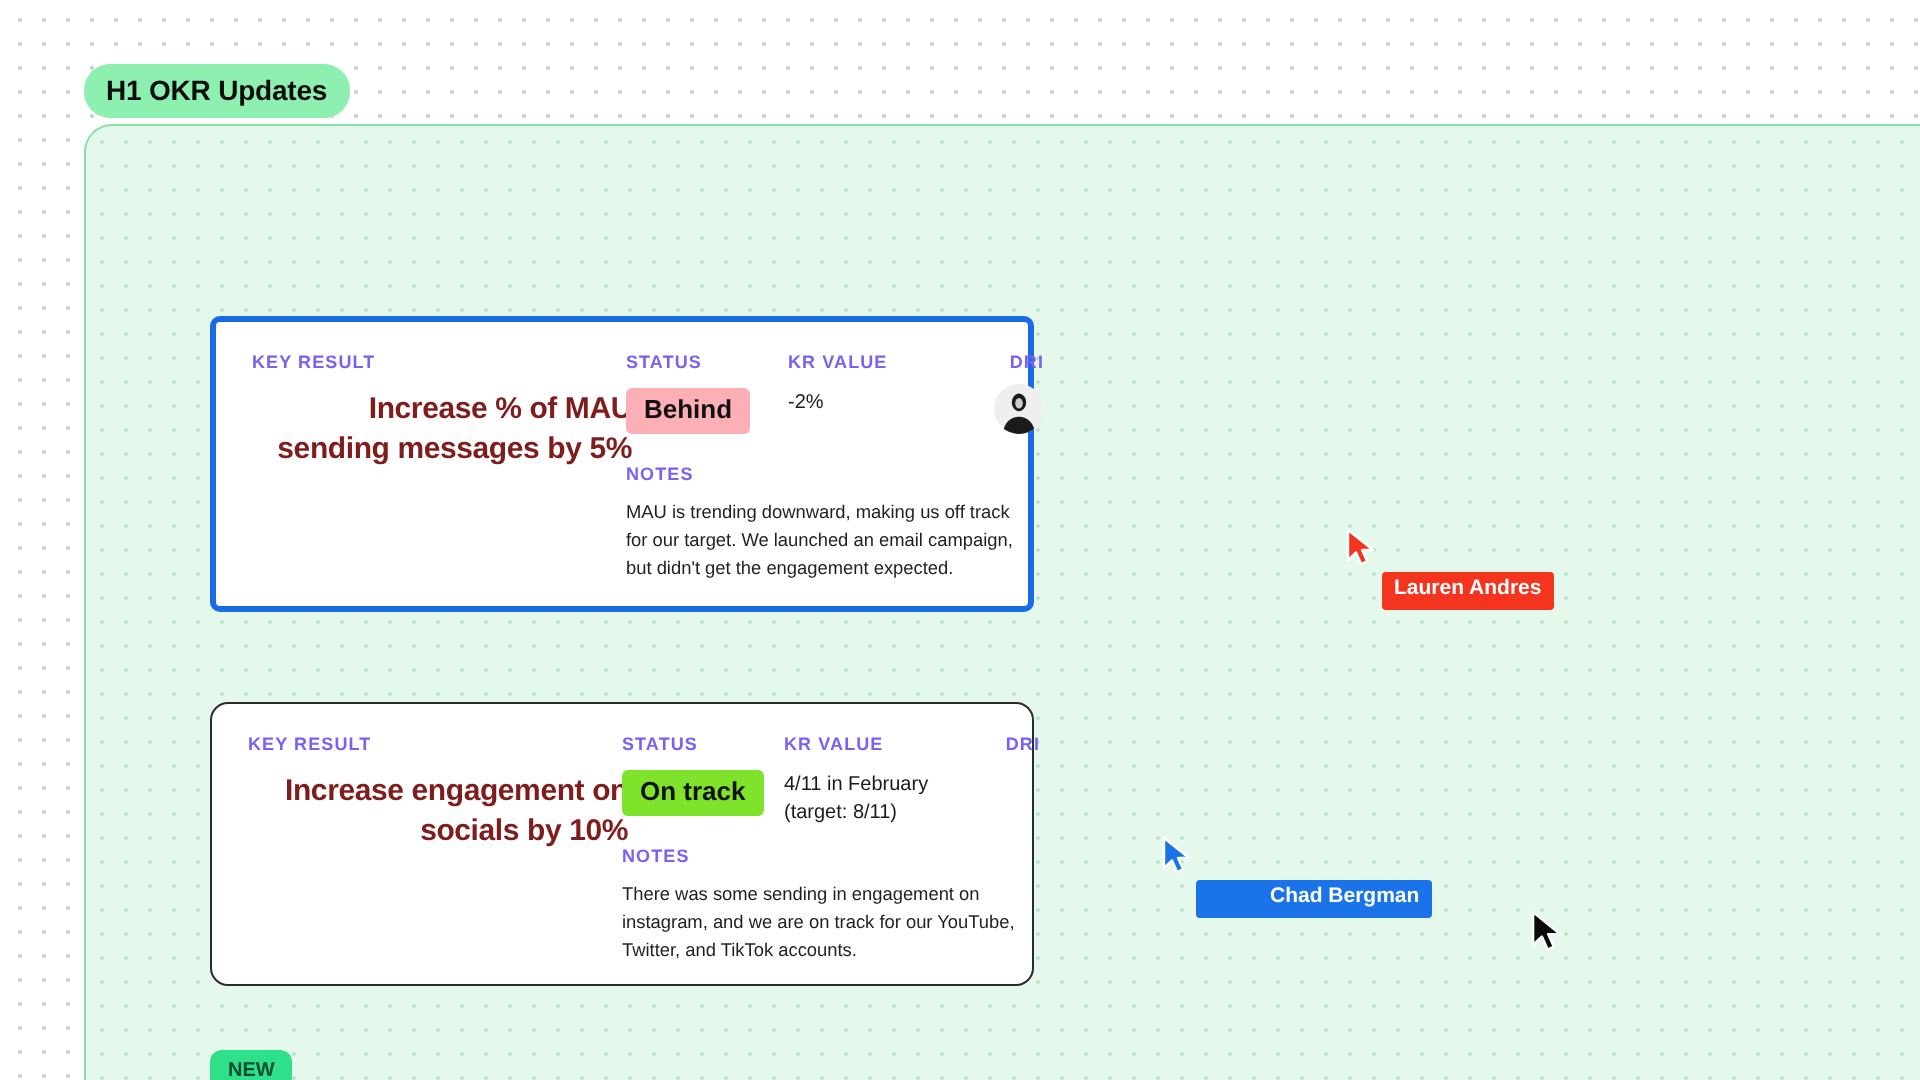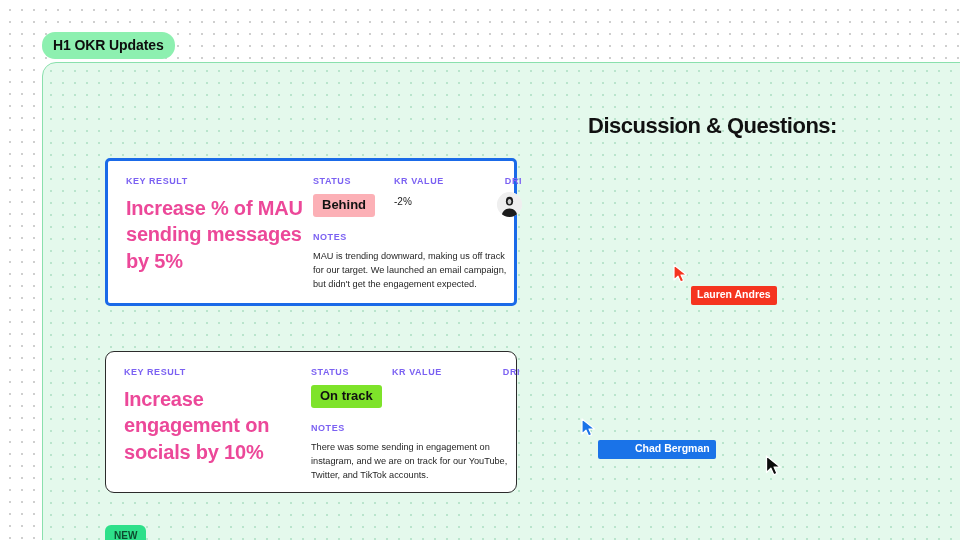--- a/index.html
+++ b/index.html
@@ -107,25 +107,26 @@
     font-weight: 700;
     letter-spacing: 0.55px;
     color: #7b61f2;
     text-transform: uppercase;
     line-height: 1;
   }
 
   .kr-name-col { position: absolute; left: 0; top: 0; width: 190px; }
   .kr-name {
     margin-top: 9px;
-    font-size: 20px;
-    font-weight: 700;
-    color: #ec4899;
+    font-size: 15px;
+    font-weight: 700;
+    color: #7f1d1d;
     line-height: 1.32;
     letter-spacing: -0.2px;
+    text-align: right;
   }
 
   .status-col { position: absolute; left: 187px; top: 0; width: 80px; }
   .value-col  { position: absolute; left: 268px; top: 0; width: 90px; }
   .dri-col    { position: absolute; left: 356px; top: 0; width: 40px; text-align: right; }
 
   .badge {
     display: inline-block;
     margin-top: 8px;
     font-size: 13px;
@@ -266,37 +267,37 @@
         <div class="kr-name">Increase engagement on socials by 10%</div>
       </div>
 
       <div class="status-col">
         <div class="lbl">STATUS</div>
         <div class="badge ontrack">On track</div>
       </div>
 
       <div class="value-col">
         <div class="lbl">KR VALUE</div>
+        <div class="kr-value">4/11 in February (target: 8/11)</div>
       </div>
 
       <div class="dri-col">
         <div class="lbl">DRI</div>
       </div>
 
       <div class="notes-block">
         <div class="lbl">NOTES</div>
         <div class="notes-body">There was some sending in engagement on instagram, and we are on track for our YouTube, Twitter, and TikTok accounts.</div>
       </div>
 
     </div>
   </div>
 
   <div id="bottom-chip">NEW</div>
 
-  <div class="col-title" id="discussion-title">Discussion &amp; Questions:</div>
 
 </div>
 
 <div class="collab" id="collab-lauren">
   <svg class="ptr" width="16" height="20" viewBox="0 0 16 20">
     <path d="M1 1 L1 16 L5 12.2 L7.6 18 L10.6 16.6 L8 11 L13.6 11 Z" fill="#f5341f" stroke="#ffffff" stroke-width="1.2" stroke-linejoin="round"></path>
   </svg>
   <span class="name">Lauren Andres</span>
 </div>
 

